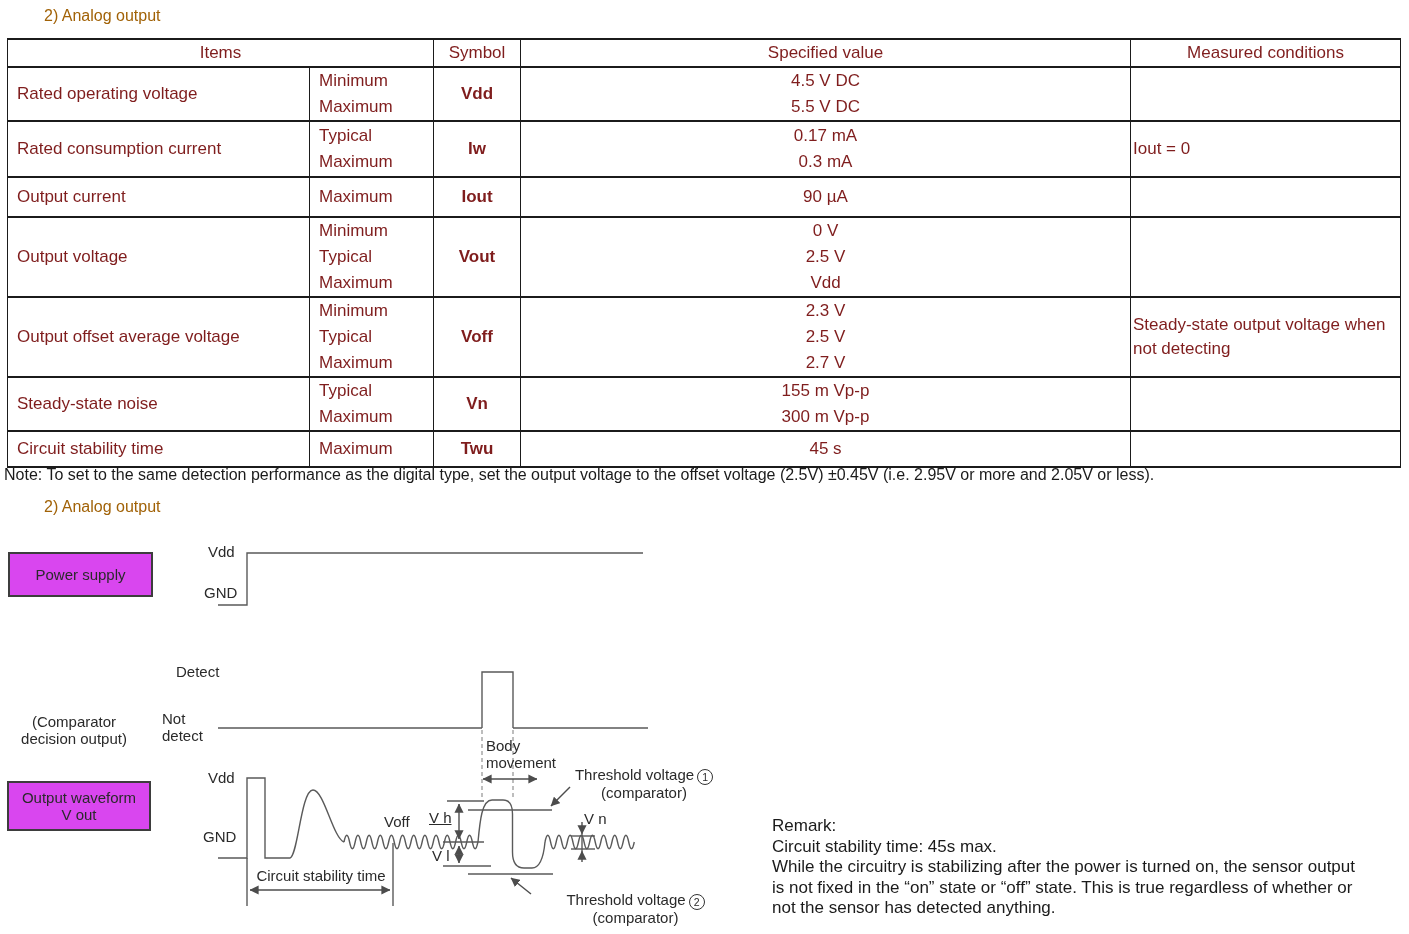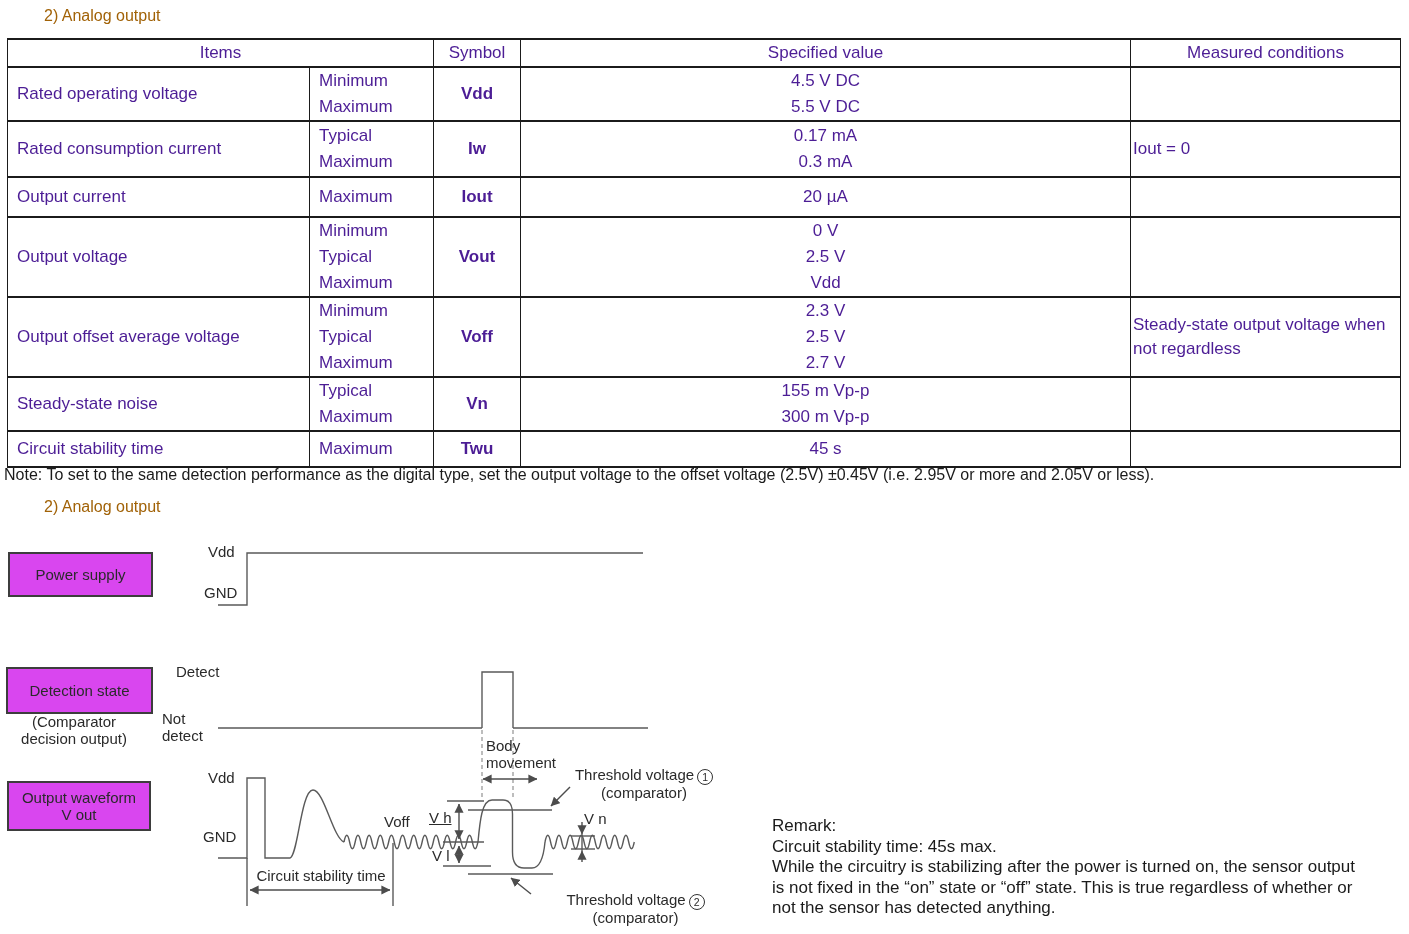--- a/index.html
+++ b/index.html
@@ -1,21 +1,21 @@
 <!DOCTYPE html>
 <html><head>
 <meta charset="utf-8">
 <style>
   html,body{margin:0;padding:0;background:#fff;}
   body{font-family:"Liberation Sans","DejaVu Sans",sans-serif;color:#1c1c1c;}
   .page{position:relative;width:1409px;height:934px;background:#fff;overflow:hidden;}
   .heading{position:absolute;left:4px;font-size:16px;line-height:24px;color:#a16207;white-space:nowrap;margin-left:40px;}
   #title1{top:4px;}
   #title2{top:495px;}
-  .spec-table{position:absolute;left:7px;top:38px;width:1393px;border-collapse:collapse;table-layout:fixed;font-size:17px;color:#4c1d95;}
+  .spec-table{position:absolute;left:7px;top:38px;width:1393px;border-collapse:collapse;table-layout:fixed;font-size:17px;color:#7f1d1d;}
   .spec-table td,.spec-table th{border:1px solid #1b1b1b;border-top-width:2px;border-bottom-width:2px;padding:0;vertical-align:middle;font-weight:normal;}
   .spec-table th{text-align:center;font-size:17px;}
   td.c-item{padding-left:9px;text-align:left;}
   td.c-levels{padding-left:9px;text-align:left;}
   td.c-symbol{text-align:center;font-weight:bold;}
   td.c-value{text-align:center;}
   td.c-meas{padding-left:2px;text-align:left;line-height:24px;}
   .cellline{line-height:26px;}
   .note{position:absolute;left:4px;top:466px;font-size:16px;white-space:nowrap;color:#1b1b1b;}
   .dlabel{position:absolute;font-size:15px;line-height:17px;color:#2a2a2a;}
@@ -74,21 +74,21 @@
       </td>
       <td class="c-meas">Iout = 0</td>
     </tr>
     <tr style="height:40px">
       <td class="c-item">Output current</td>
       <td class="c-levels">
         <div class="cellline">Maximum</div>
       </td>
       <td class="c-symbol">Iout</td>
       <td class="c-value">
-        <div class="cellline">20 µA</div>
+        <div class="cellline">90 µA</div>
       </td>
       <td class="c-meas"></td>
     </tr>
     <tr style="height:79px">
       <td class="c-item">Output voltage</td>
       <td class="c-levels">
         <div class="cellline">Minimum</div>
         <div class="cellline">Typical</div>
         <div class="cellline">Maximum</div>
       </td>
@@ -106,21 +106,21 @@
         <div class="cellline">Minimum</div>
         <div class="cellline">Typical</div>
         <div class="cellline">Maximum</div>
       </td>
       <td class="c-symbol">Voff</td>
       <td class="c-value">
         <div class="cellline">2.3 V</div>
         <div class="cellline">2.5 V</div>
         <div class="cellline">2.7 V</div>
       </td>
-      <td class="c-meas">Steady-state output voltage when not regardless</td>
+      <td class="c-meas">Steady-state output voltage when not detecting</td>
     </tr>
     <tr style="height:53px">
       <td class="c-item">Steady-state noise</td>
       <td class="c-levels">
         <div class="cellline">Typical</div>
         <div class="cellline">Maximum</div>
       </td>
       <td class="c-symbol">Vn</td>
       <td class="c-value">
         <div class="cellline">155 m Vp-p</div>
@@ -190,23 +190,20 @@
       <line x1="531" y1="894" x2="511" y2="878" marker-end="url(#arr)"></line>
     </g>
   </svg>
 
   <div class="dbox" style="left:8px;top:552px;width:141px;height:41px;">
     <span>Power supply</span>
   </div>
   <div class="dlabel" style="left:208px;top:543px;">Vdd</div>
   <div class="dlabel" style="left:204px;top:584px;">GND</div>
 
-  <div class="dbox" style="left:6px;top:667px;width:143px;height:43px;">
-    <span>Detection state</span>
-  </div>
   <div class="dlabel centerblock" style="left:8px;top:713px;width:132px;">(Comparator decision output)</div>
   <div class="dlabel" style="left:176px;top:663px;">Detect</div>
   <div class="dlabel" style="left:162px;top:710px;width:50px;">Not detect</div>
   <div class="dlabel" style="left:486px;top:737px;width:85px;">Body movement</div>
 
   <div class="dbox" style="left:7px;top:781px;width:140px;height:46px;">
     <span>
       <span style="display:block">Output waveform</span>
       <span style="display:block">V out</span>
     </span>

